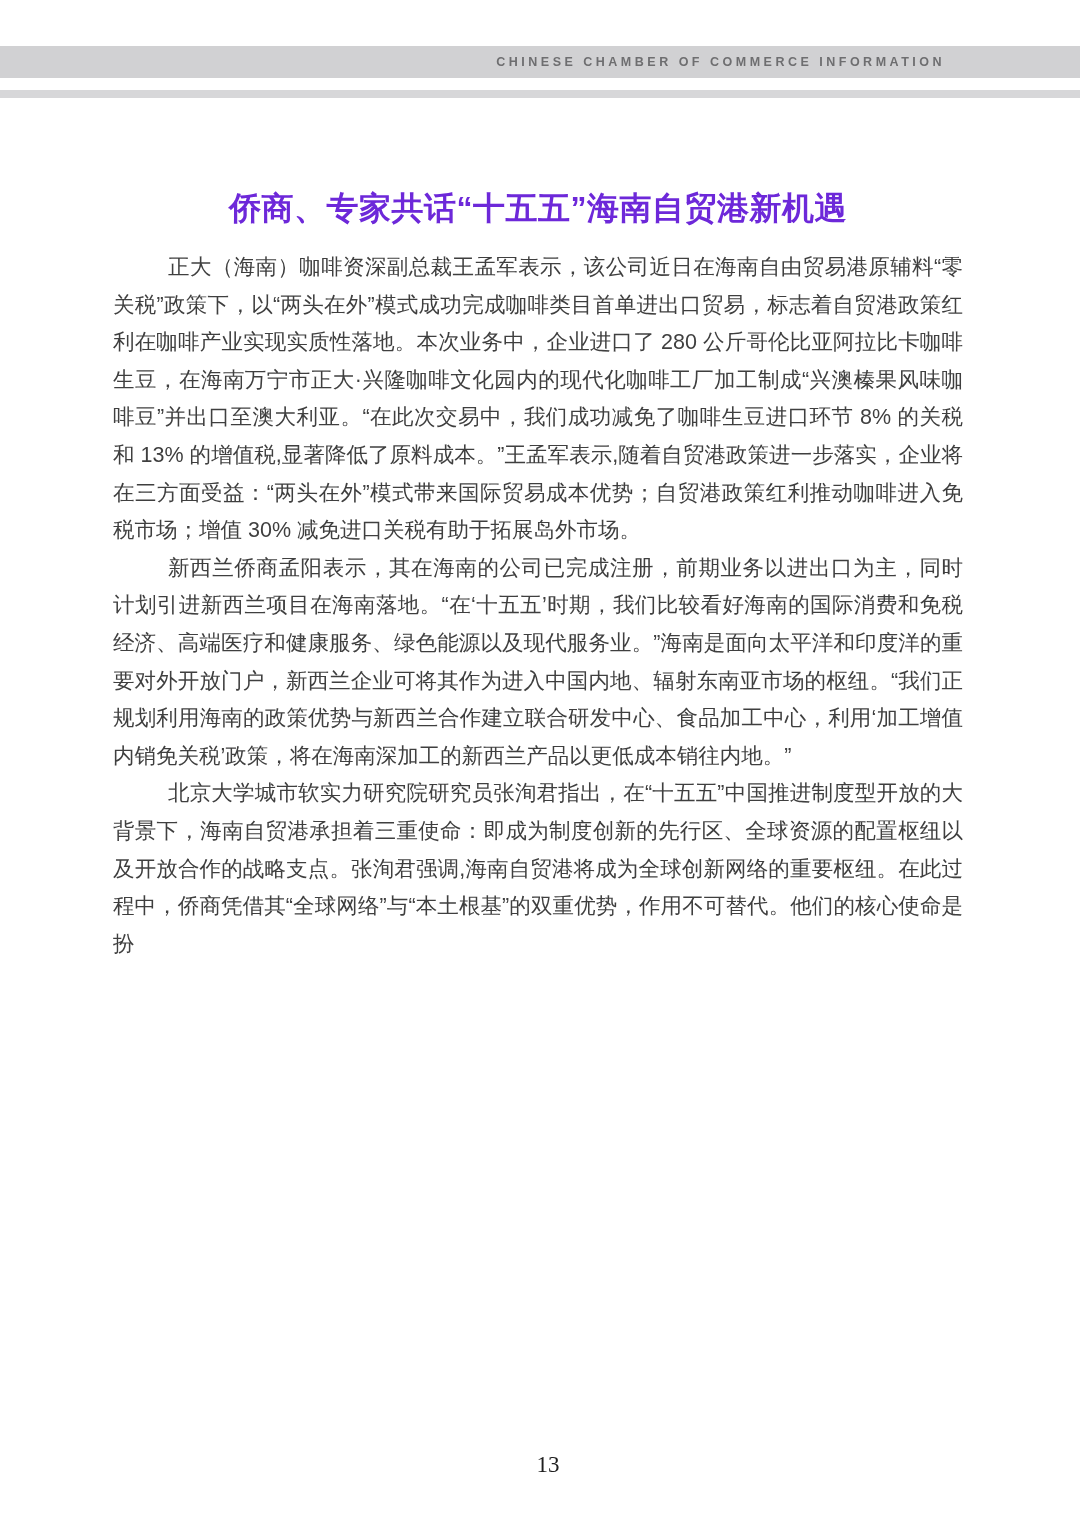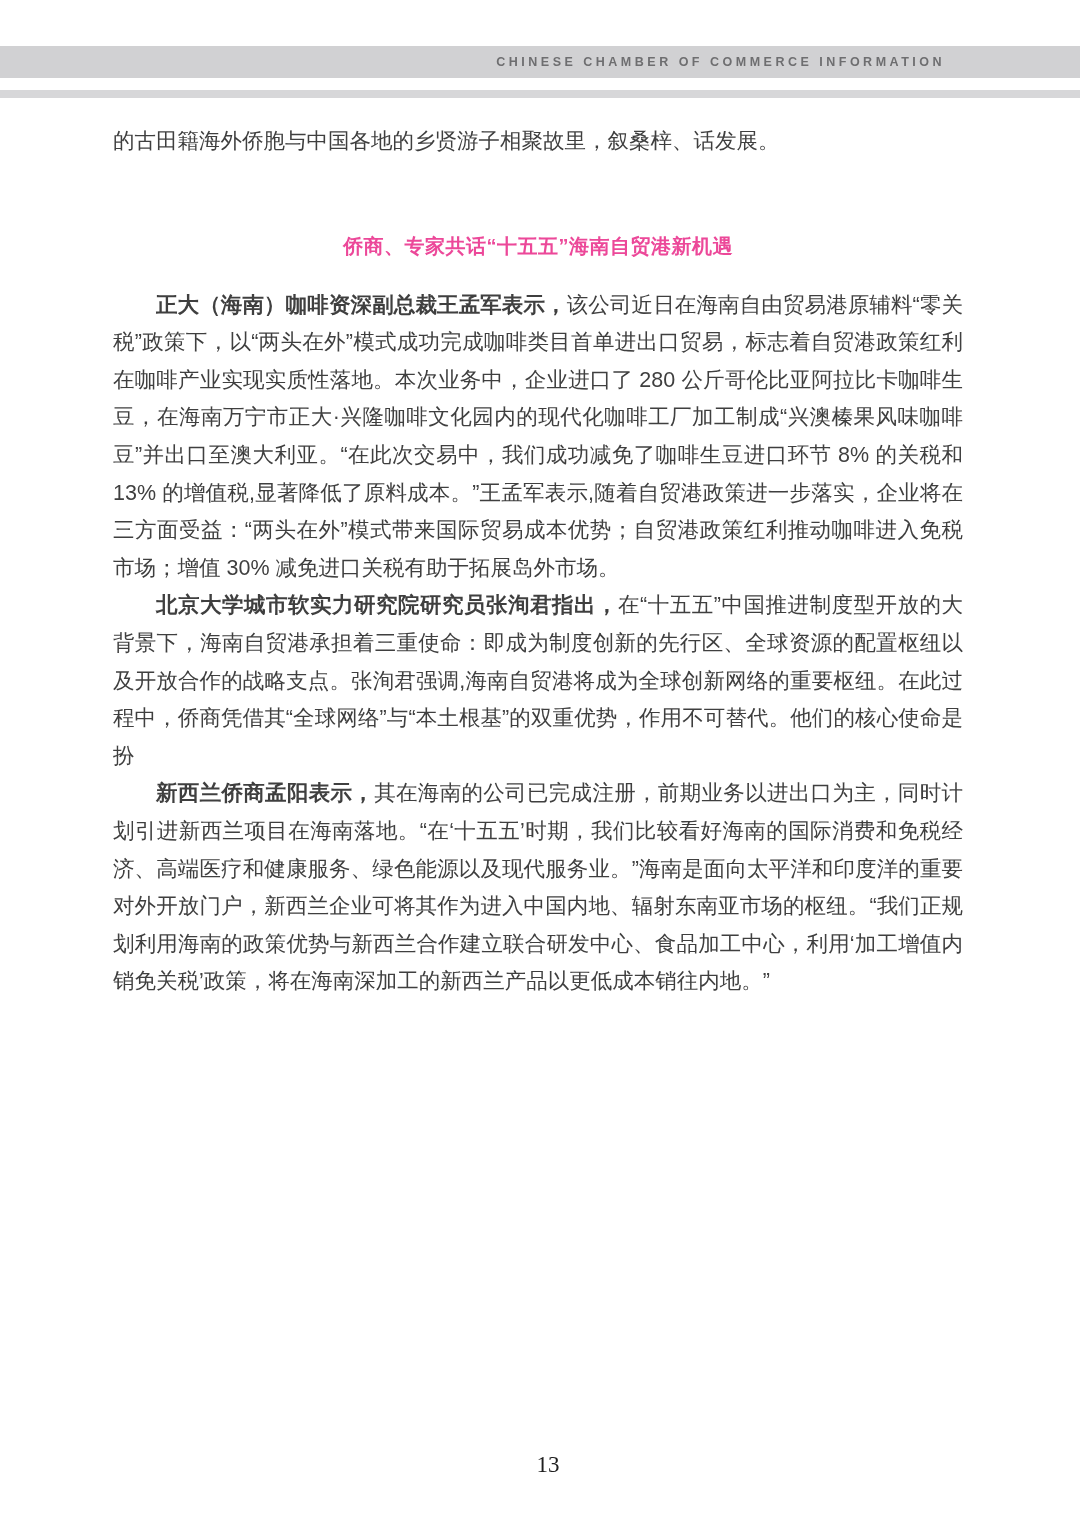--- a/index.html
+++ b/index.html
@@ -63,28 +63,29 @@
   .content p.no-indent {
     text-indent: 0;
   }
   .content p.source-line {
     text-indent: 0;
     text-align: right;
   }
   .article-title {
     margin: 64px 0 20px 0;
     text-align: center;
-    font-size: 20px;
+    font-size: 32px;
     line-height: 42px;
     font-weight: bold;
-    color: #ec4899;
+    color: #6d28d9;
     letter-spacing: 0.5px;
   }
   .lead-bold {
-    font-weight: bold;
+    font-weight: normal;
+    margin-left: 12px;
   }
   
   .page-footer {
     position: absolute;
     left: 8px;
     top: 1452px;
     width: 1080px;
     text-align: center;
   }
   .page-number {
@@ -101,32 +102,31 @@
   <header>
     <div class="band-main">
       <span class="band-text">CHINESE CHAMBER OF COMMERCE INFORMATION</span>
     </div>
     <div class="band-thin"></div>
   </header>
 
   <main class="content">
 
     <section>
-      <p class="no-indent">的古田籍海外侨胞与中国各地的乡贤游子相聚故里，叙桑梓、话发展。</p>
     </section>
 
     <section>
       <h1 class="article-title">侨商、专家共话“十五五”海南自贸港新机遇</h1>
 
 
       <p><span class="lead-bold">正大（海南）咖啡资深副总裁王孟军表示，</span><span>该公司近日在海南自由贸易港原辅料“零关税”政策下，以“两头在外”模式成功完成咖啡类目首单进出口贸易，标志着自贸港政策红利在咖啡产业实现实质性落地。本次业务中，企业进口了 280 公斤哥伦比亚阿拉比卡咖啡生豆，在海南万宁市正大·兴隆咖啡文化园内的现代化咖啡工厂加工制成“兴澳榛果风味咖啡豆”并出口至澳大利亚。“在此次交易中，我们成功减免了咖啡生豆进口环节 8% 的关税和 13% 的增值税,显著降低了原料成本。”王孟军表示,随着自贸港政策进一步落实，企业将在三方面受益：“两头在外”模式带来国际贸易成本优势；自贸港政策红利推动咖啡进入免税市场；增值 30% 减免进口关税有助于拓展岛外市场。</span></p>
 
+      <p><span class="lead-bold">新西兰侨商孟阳表示，</span><span>其在海南的公司已完成注册，前期业务以进出口为主，同时计划引进新西兰项目在海南落地。“在‘十五五’时期，我们比较看好海南的国际消费和免税经济、高端医疗和健康服务、绿色能源以及现代服务业。”海南是面向太平洋和印度洋的重要对外开放门户，新西兰企业可将其作为进入中国内地、辐射东南亚市场的枢纽。“我们正规划利用海南的政策优势与新西兰合作建立联合研发中心、食品加工中心，利用‘加工增值内销免关税’政策，将在海南深加工的新西兰产品以更低成本销往内地。”</span></p>
+
       <p><span class="lead-bold">北京大学城市软实力研究院研究员张洵君指出，</span><span>在“十五五”中国推进制度型开放的大背景下，海南自贸港承担着三重使命：即成为制度创新的先行区、全球资源的配置枢纽以及开放合作的战略支点。张洵君强调,海南自贸港将成为全球创新网络的重要枢纽。在此过程中，侨商凭借其“全球网络”与“本土根基”的双重优势，作用不可替代。他们的核心使命是扮</span></p>
-
-      <p><span class="lead-bold">新西兰侨商孟阳表示，</span><span>其在海南的公司已完成注册，前期业务以进出口为主，同时计划引进新西兰项目在海南落地。“在‘十五五’时期，我们比较看好海南的国际消费和免税经济、高端医疗和健康服务、绿色能源以及现代服务业。”海南是面向太平洋和印度洋的重要对外开放门户，新西兰企业可将其作为进入中国内地、辐射东南亚市场的枢纽。“我们正规划利用海南的政策优势与新西兰合作建立联合研发中心、食品加工中心，利用‘加工增值内销免关税’政策，将在海南深加工的新西兰产品以更低成本销往内地。”</span></p>
     </section>
 
   </main>
 
   <footer class="page-footer">
     <span class="page-number">13</span>
   </footer>
 
 </div>
 

